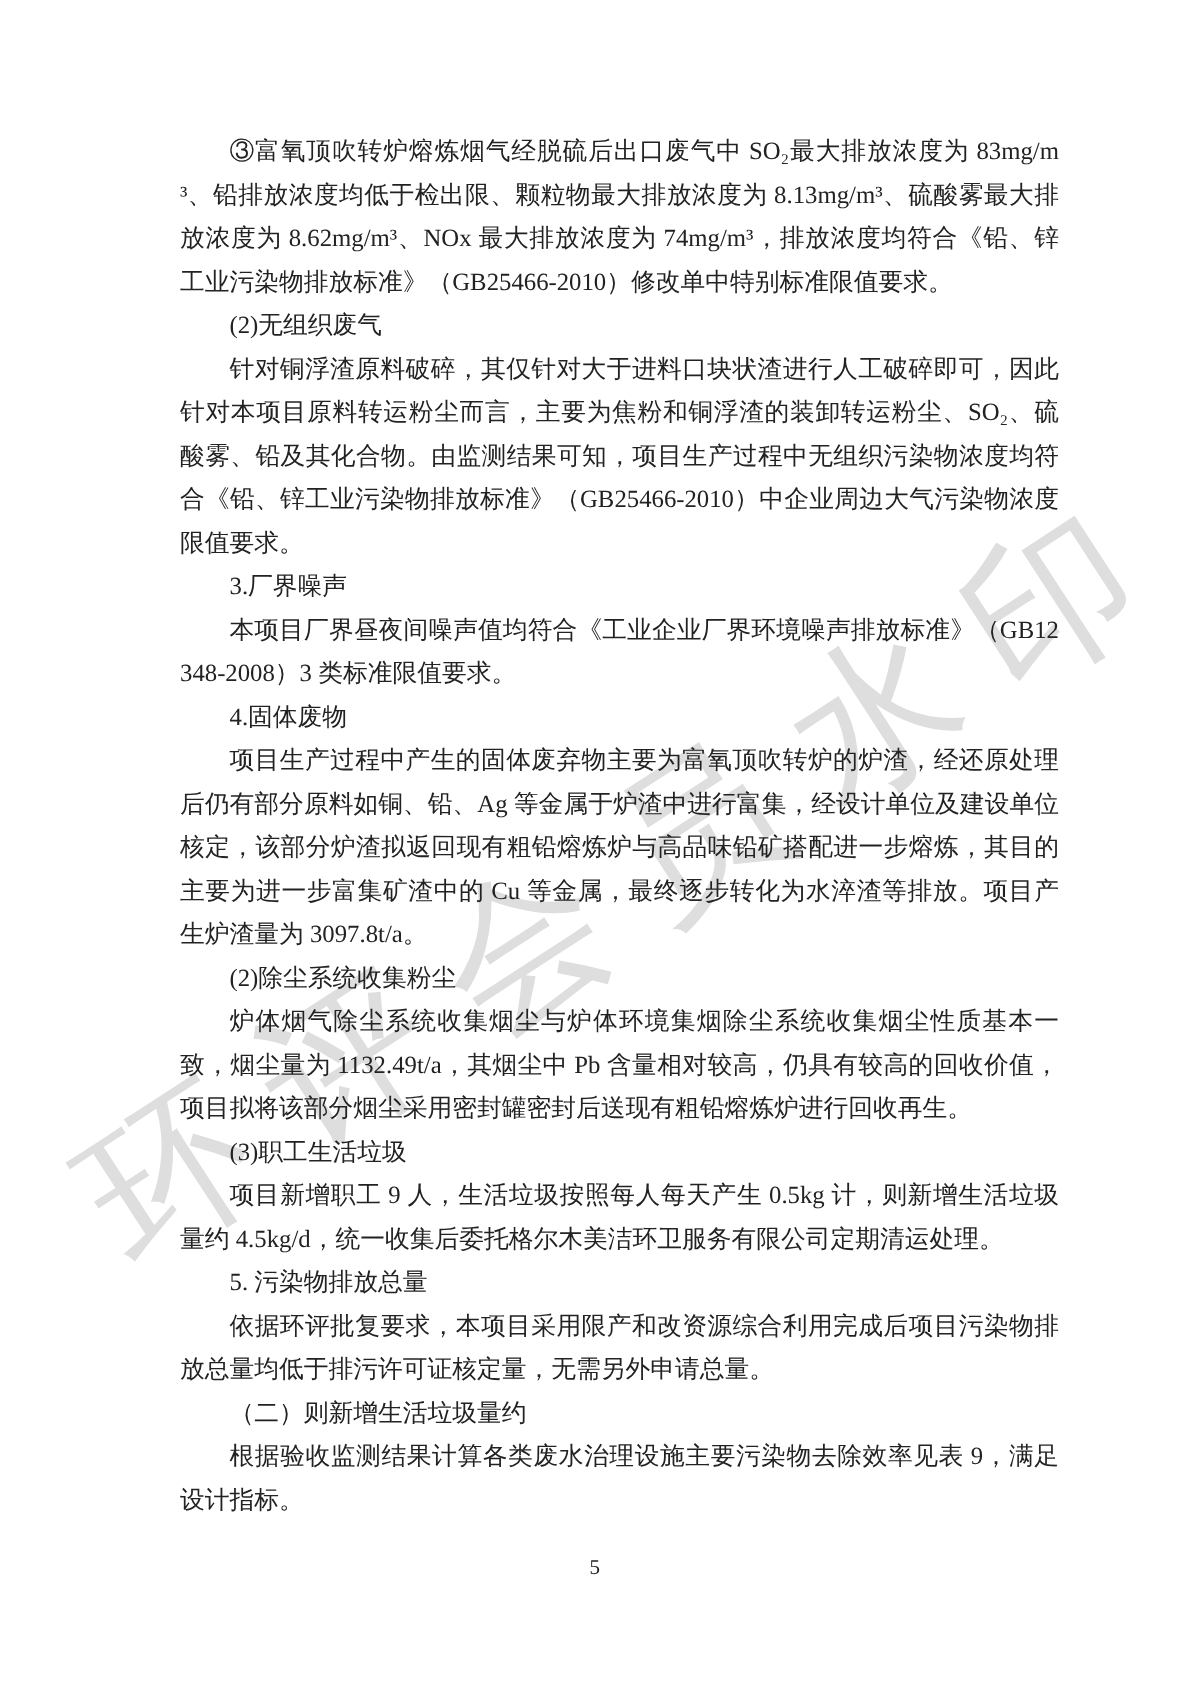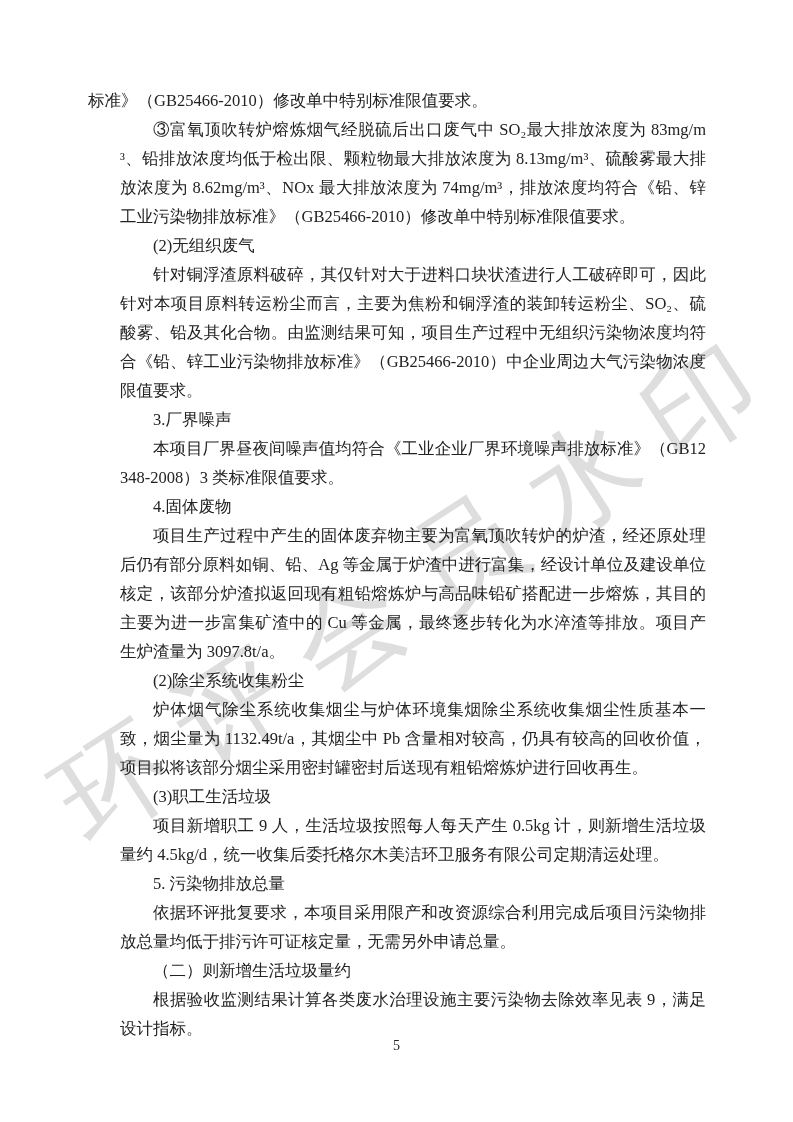--- a/index.html
+++ b/index.html
@@ -60,21 +60,20 @@
     z-index: 1;
   }
 </style>
 </head>
 <body>
 
 <div class="page">
   <div class="watermark">环评会员水印</div>
 
   <div class="content">
-      <p class="para">标准》（GB25466-2010）修改单中特别标准限值要求。</p>
       <p class="para indent">③富氧顶吹转炉熔炼烟气经脱硫后出口废气中 SO₂最大排放浓度为 83mg/m³、铅排放浓度均低于检出限、颗粒物最大排放浓度为 8.13mg/m³、硫酸雾最大排放浓度为 8.62mg/m³、NOx 最大排放浓度为 74mg/m³，排放浓度均符合《铅、锌工业污染物排放标准》（GB25466-2010）修改单中特别标准限值要求。</p>
       <p class="para indent">(2)无组织废气</p>
       <p class="para indent">针对铜浮渣原料破碎，其仅针对大于进料口块状渣进行人工破碎即可，因此针对本项目原料转运粉尘而言，主要为焦粉和铜浮渣的装卸转运粉尘、SO₂、硫酸雾、铅及其化合物。由监测结果可知，项目生产过程中无组织污染物浓度均符合《铅、锌工业污染物排放标准》（GB25466-2010）中企业周边大气污染物浓度限值要求。</p>
       <p class="para indent">3.厂界噪声</p>
       <p class="para indent">本项目厂界昼夜间噪声值均符合《工业企业厂界环境噪声排放标准》（GB12348-2008）3 类标准限值要求。</p>
       <p class="para indent">4.固体废物</p>
       <p class="para indent">项目生产过程中产生的固体废弃物主要为富氧顶吹转炉的炉渣，经还原处理后仍有部分原料如铜、铅、Ag 等金属于炉渣中进行富集，经设计单位及建设单位核定，该部分炉渣拟返回现有粗铅熔炼炉与高品味铅矿搭配进一步熔炼，其目的主要为进一步富集矿渣中的 Cu 等金属，最终逐步转化为水淬渣等排放。项目产生炉渣量为 3097.8t/a。</p>
       <p class="para indent">(2)除尘系统收集粉尘</p>
       <p class="para indent">炉体烟气除尘系统收集烟尘与炉体环境集烟除尘系统收集烟尘性质基本一致，烟尘量为 1132.49t/a，其烟尘中 Pb 含量相对较高，仍具有较高的回收价值，项目拟将该部分烟尘采用密封罐密封后送现有粗铅熔炼炉进行回收再生。</p>
       <p class="para indent">(3)职工生活垃圾</p>

